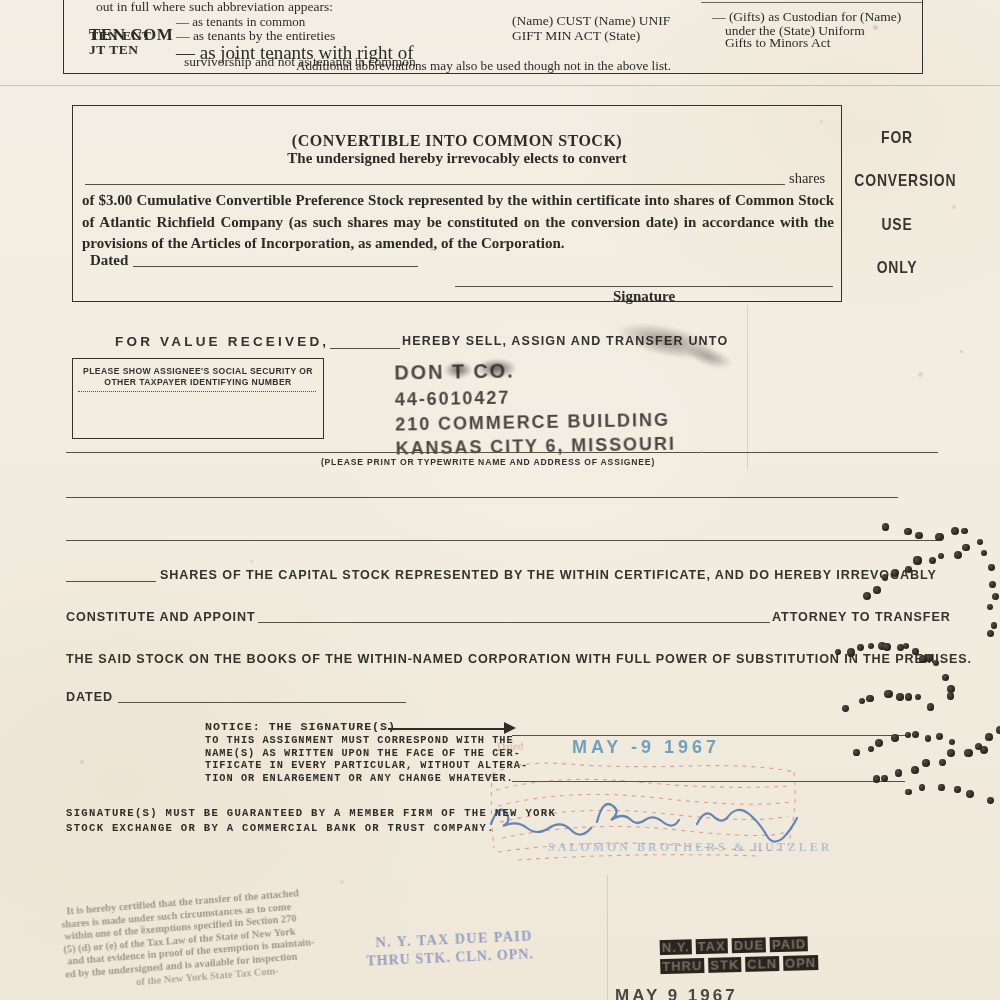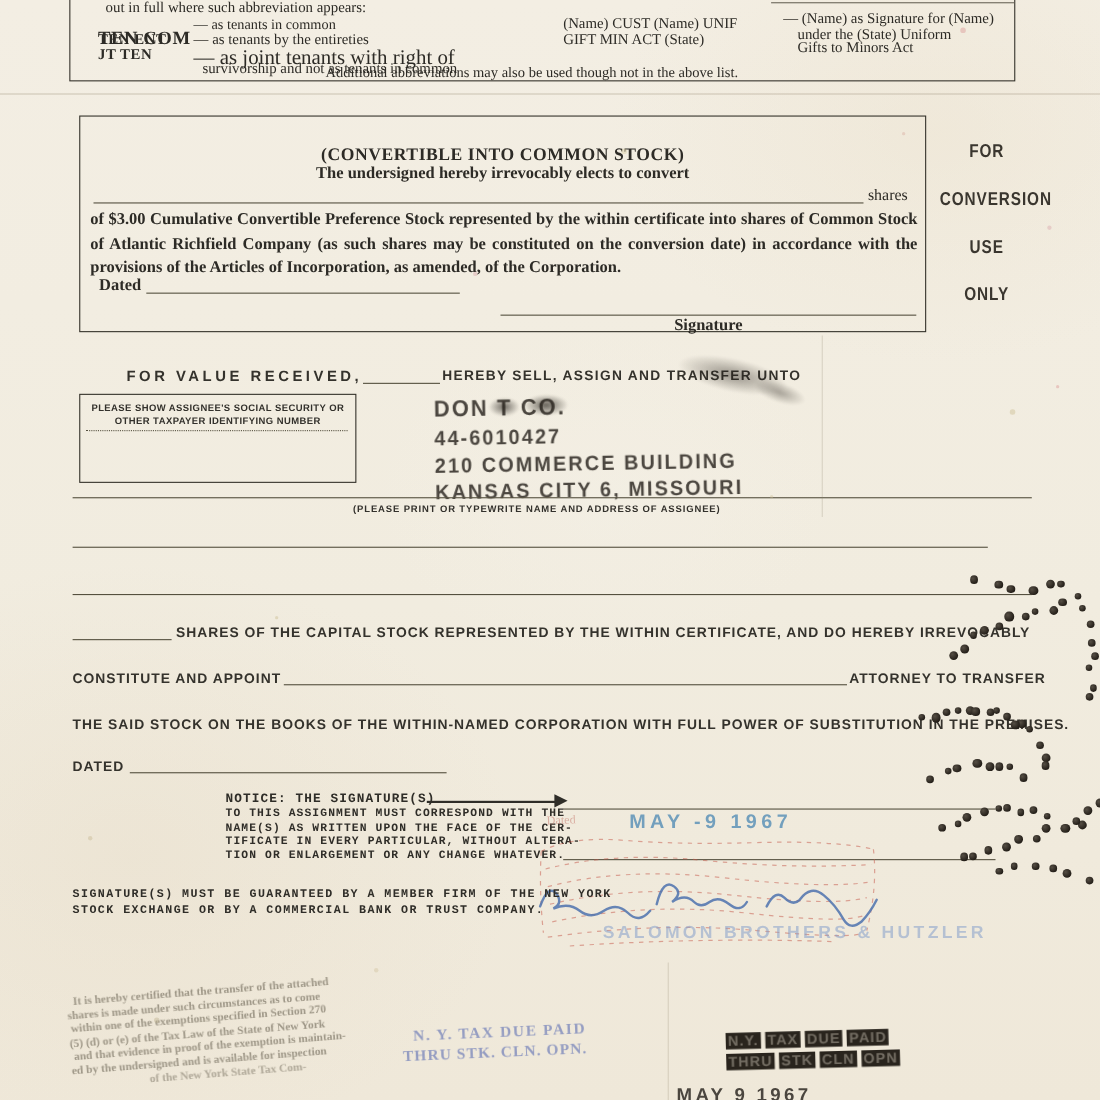--- a/index.html
+++ b/index.html
@@ -51,21 +51,21 @@
     <div class="abs serif" style="left:112px;top:67px;font-size:13.5px;">— as tenants by the entireties</div>
 
     <div class="abs serif" style="left:25px;top:81px;font-size:13.5px;font-weight:bold;letter-spacing:.5px;">JT TEN</div>
     <div class="abs serif" style="left:112px;top:81px;font-size:19px;">— as joint tenants with right of</div>
     <div class="abs serif" style="left:120px;top:93px;font-size:13.5px;">survivorship and not as tenants in common</div>
 
     <div class="abs serif" style="left:448px;top:52px;font-size:13.5px;">(Name) CUST (Name) UNIF</div>
     <div class="abs serif" style="left:448px;top:67px;font-size:13.5px;">GIFT MIN ACT (State)</div>
 
     <div class="abs" style="left:637px;top:41px;width:221px;border-top:1px solid #6b665a;"></div>
-    <div class="abs serif" style="left:648px;top:48px;font-size:13.5px;">— (Name) as Signature for (Name)</div>
+    <div class="abs serif" style="left:648px;top:48px;font-size:13.5px;">— (Gifts) as Custodian for (Name)</div>
     <div class="abs serif" style="left:661px;top:62px;font-size:13.5px;">under the (State) Uniform</div>
     <div class="abs serif" style="left:661px;top:74px;font-size:13.5px;">Gifts to Minors Act</div>
 
     <div class="abs serif" style="left:232px;top:97px;font-size:13.2px;">Additional abbreviations may also be used though not in the above list.</div>
   </div>
   <div class="abs" style="left:0;top:85px;width:1000px;border-top:1px solid rgba(150,140,115,.45);"></div>
 
   <div class="box" style="left:72px;top:105px;width:768px;height:195px;border-width:1.8px;">
     <div class="abs serif" style="left:0;top:26px;width:100%;text-align:center;font-size:16px;font-weight:bold;letter-spacing:.5px;">(CONVERTIBLE INTO COMMON STOCK)</div>
     <div class="abs serif" style="left:0;top:44px;width:100%;text-align:center;font-size:15px;font-weight:bold;">The undersigned hereby irrevocably elects to convert</div>
@@ -152,21 +152,21 @@
       <path d="M10,96 Q110,82 200,90 T296,92"></path>
       <path d="M30,104 Q150,96 270,100"></path>
     </g>
   </svg>
 
   <svg class="abs" style="left:485px;top:788px;" width="330" height="62" viewBox="0 0 330 62">
     <path d="M6,36 q8,-22 16,-10 q4,8 -4,12 q14,-6 24,2 t22,0 t22,2 t20,-2
              M112,34 q6,-24 16,-16 q8,6 -2,14 q12,-8 20,0 q6,6 14,0 t18,2 t16,-2
              M212,36 q8,-16 16,-8 t14,2 q10,-14 22,-4 q10,8 18,22 q6,10 16,2 q8,-8 14,-20" fill="none" stroke="#4d72ae" stroke-width="2.2" stroke-linecap="round" opacity=".85"></path>
   </svg>
-  <div class="abs sans" style="left:548px;top:840px;font-size:16px;font-weight:bold;letter-spacing:3px;color:#86a0cc;opacity:.55;">SALOMON BROTHERS &amp; HUTZLER</div>
+  <div class="abs sans" style="left:548px;top:840px;font-size:12px;font-weight:bold;letter-spacing:3px;color:#86a0cc;opacity:.55;font-family:Liberation Serif, serif;">SALOMON BROTHERS &amp; HUTZLER</div>
 
   <div class="abs" style="left:66px;top:806px;">
     <div class="notice-line" style="font-size:10.6px;letter-spacing:1.3px;line-height:15px;">SIGNATURE(S) MUST BE GUARANTEED BY A MEMBER FIRM OF THE NEW YORK</div>
     <div class="notice-line" style="font-size:10.6px;letter-spacing:1.3px;line-height:15px;">STOCK EXCHANGE OR BY A COMMERCIAL BANK OR TRUST COMPANY.</div>
   </div>
 
   <div class="abs" style="left:60px;top:906px;transform:rotate(-4.5deg);transform-origin:left top;opacity:.52;filter:blur(.3px);">
     <div class="exempt-line" style="margin-left:6px;">It is hereby certified that the transfer of the attached</div>
     <div class="exempt-line">shares is made under such circumstances as to come</div>
     <div class="exempt-line" style="margin-left:2px;">within one of the exemptions specified in Section 270</div>

